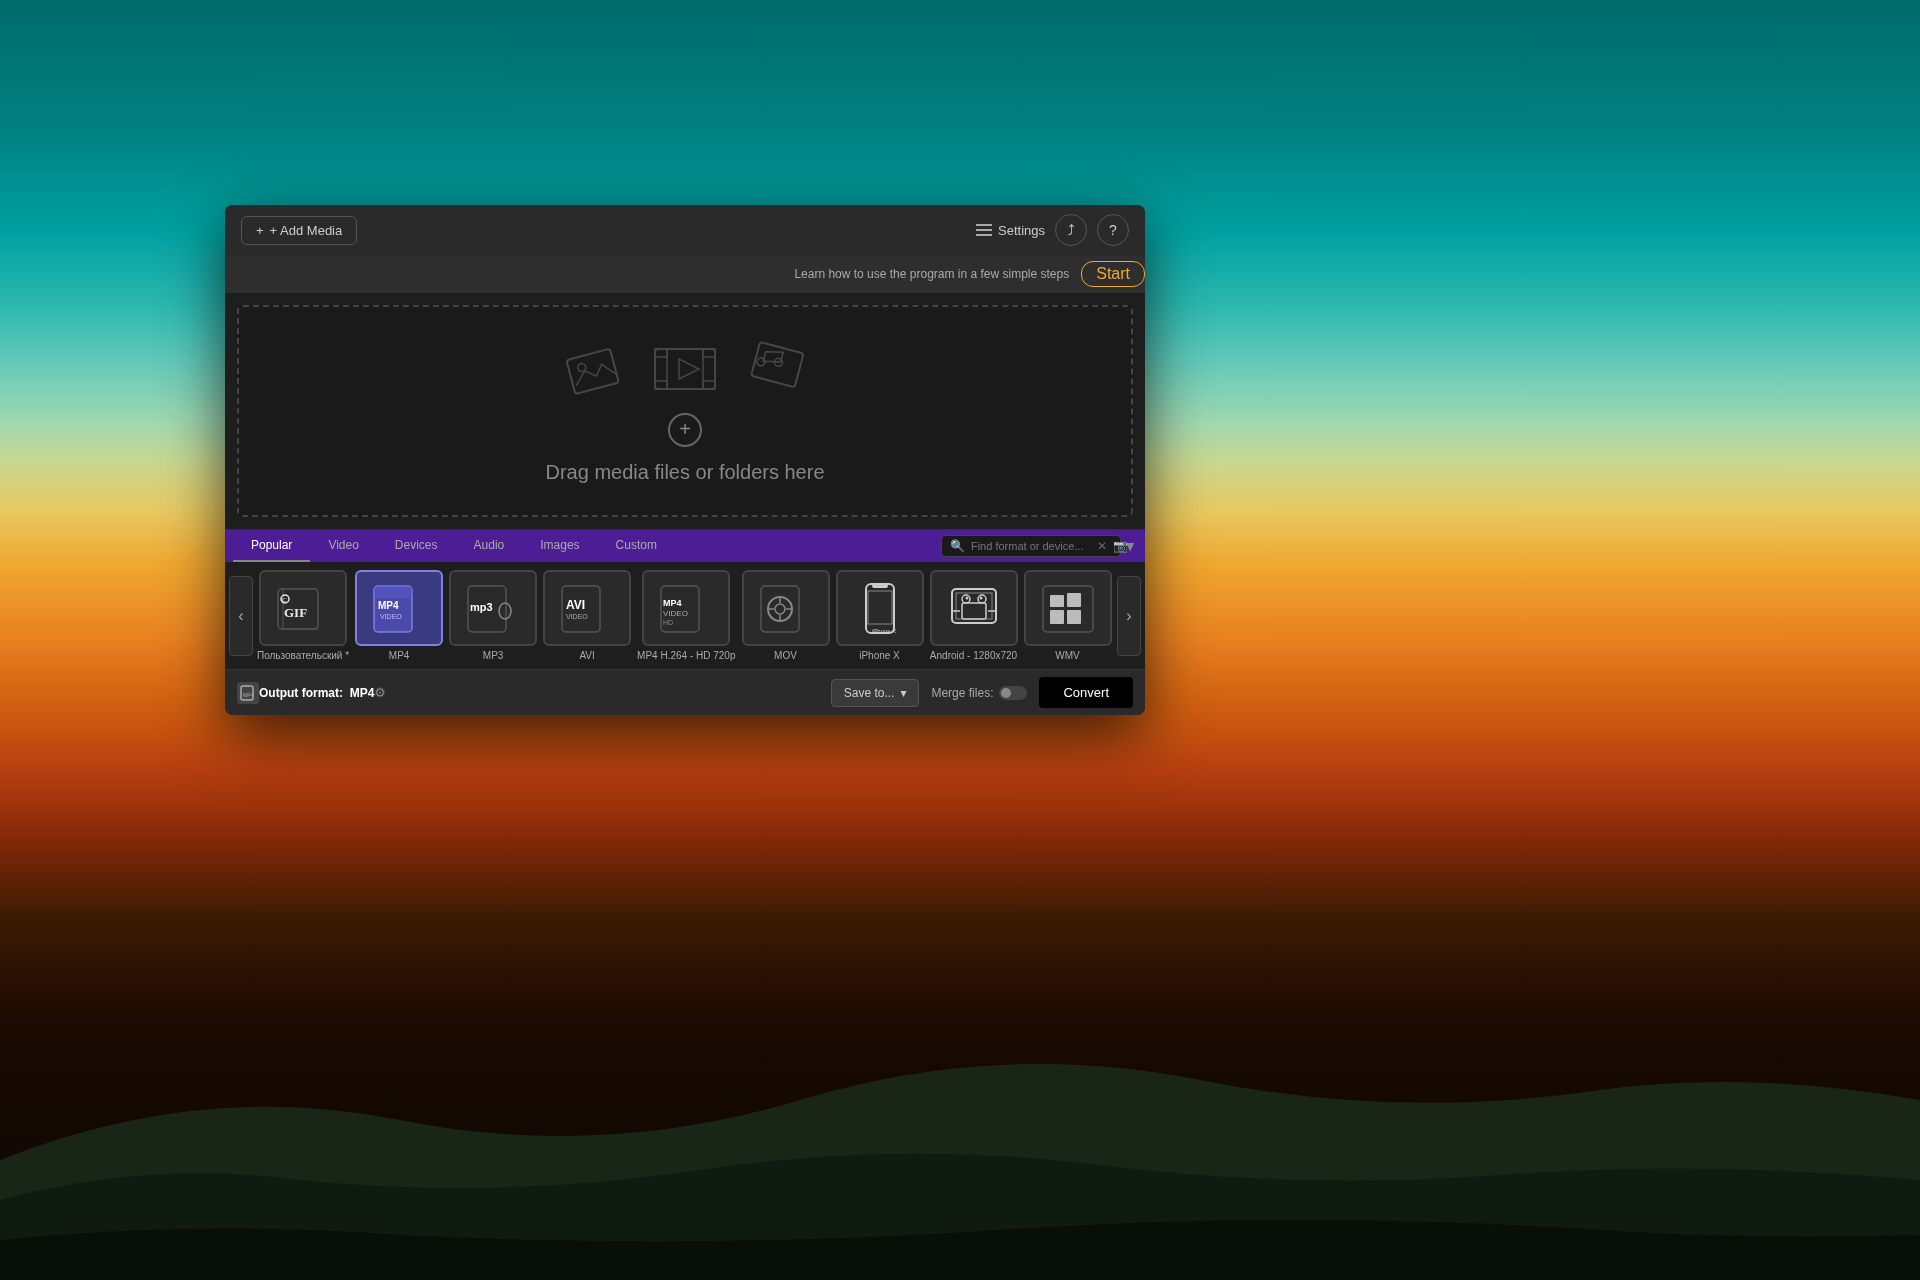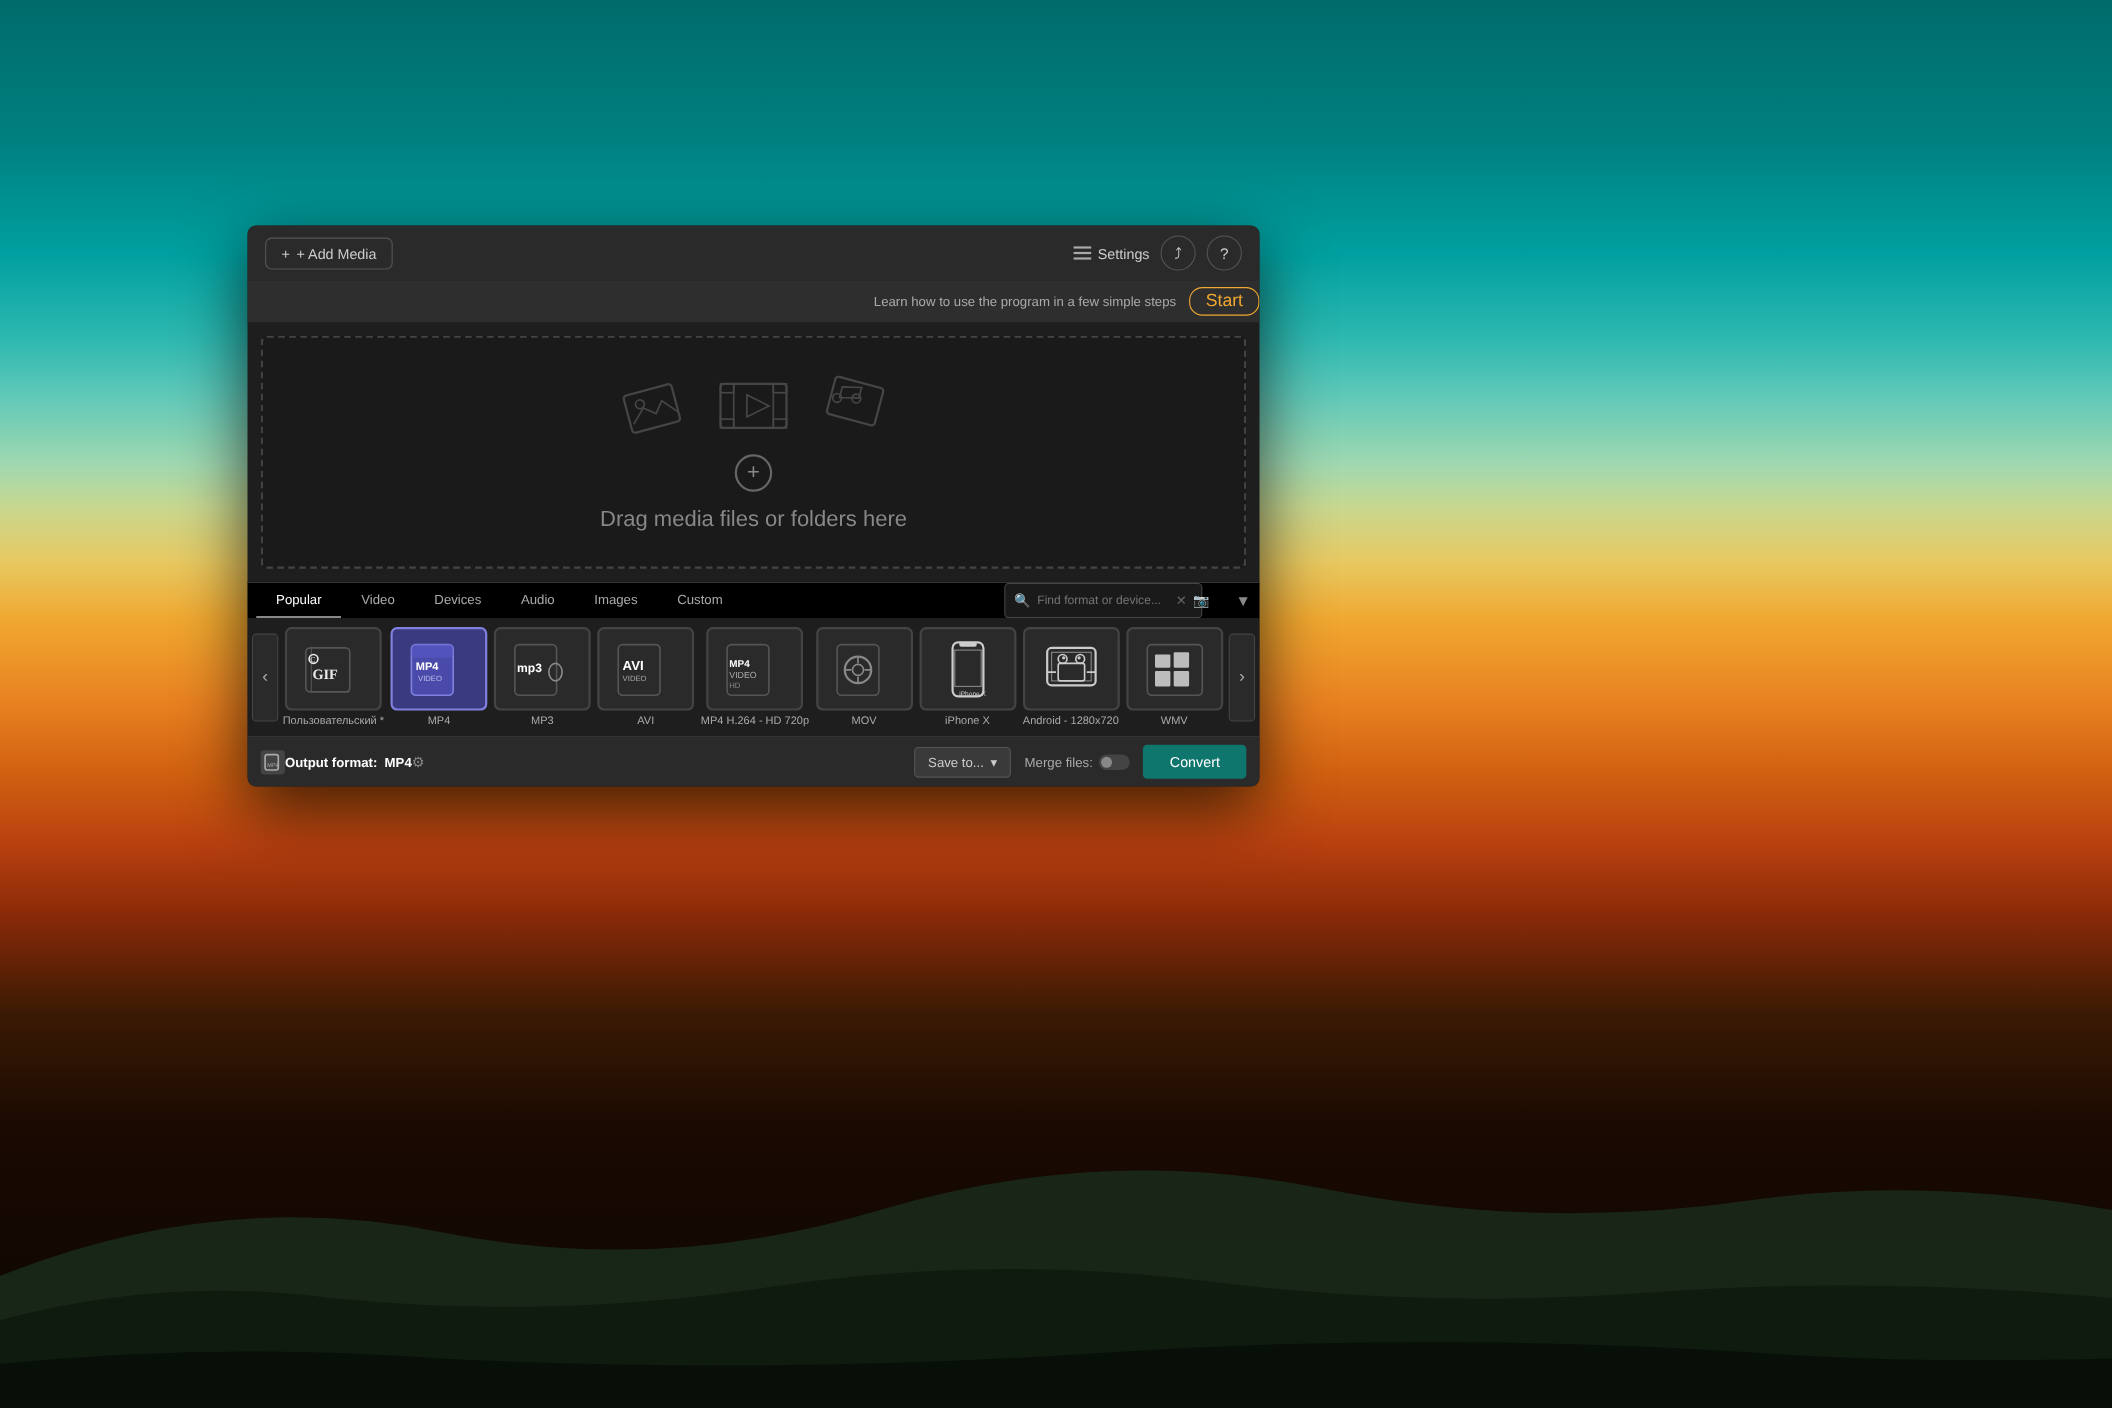--- a/index.html
+++ b/index.html
@@ -180,23 +180,24 @@
       cursor: pointer;
     }
 
     .drop-text {
       color: #888;
       font-size: 20px;
     }
 
     
     .format-tabs-bar {
-      background: #000000;
-      display: flex;
-      padding: 0 52px 0 8px;
+      background: #4c1d95;
+      display: flex;
+      align-items: center;
+      padding: 0 24px 0 8px;
       flex-shrink: 0;
       border-top: 1px solid #333;
       position: relative;
     }
 
     .tab {
       padding: 8px 18px;
       font-size: 12px;
       color: #aaa;
       cursor: pointer;
@@ -394,21 +395,21 @@
       width: 10px;
       height: 10px;
       background: #888;
       border-radius: 50%;
       position: absolute;
       top: 2px;
       left: 2px;
     }
 
     .convert-btn {
-      background: #0f766e;
+      background: #000000;
       border: none;
       border-radius: 4px;
       color: #fff;
       font-size: 13px;
       padding: 8px 24px;
       cursor: pointer;
       font-weight: 500;
     }
 
     

